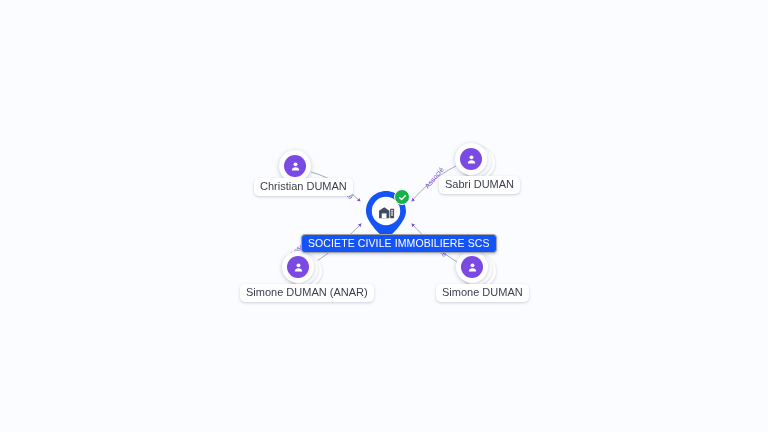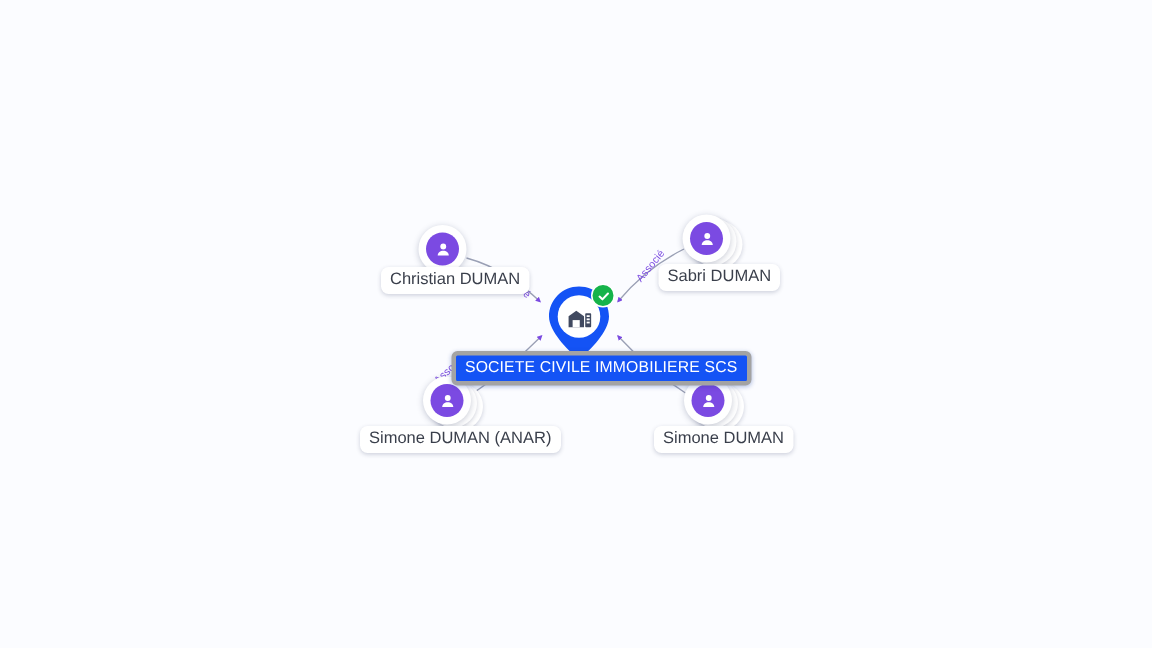--- a/index.html
+++ b/index.html
@@ -117,21 +117,21 @@
     display: flex;
     align-items: center;
     justify-content: center;
   }
   #company-label {
     position: absolute;
     left: 301px;
     top: 234px;
     background: #1453f5;
     color: #ffffff;
-    border: 3px solid #a3a3a3;
+    border: 1px solid #a3a3a3;
     border-radius: 4px;
     padding: 2px 6px 3px 6px;
     font-size: 10.5px;
     line-height: 12px;
     letter-spacing: 0.1px;
     white-space: nowrap;
     box-shadow: 0 1px 3px rgba(20,60,160,0.30);
     font-family: "Liberation Sans", sans-serif;
   }
 

